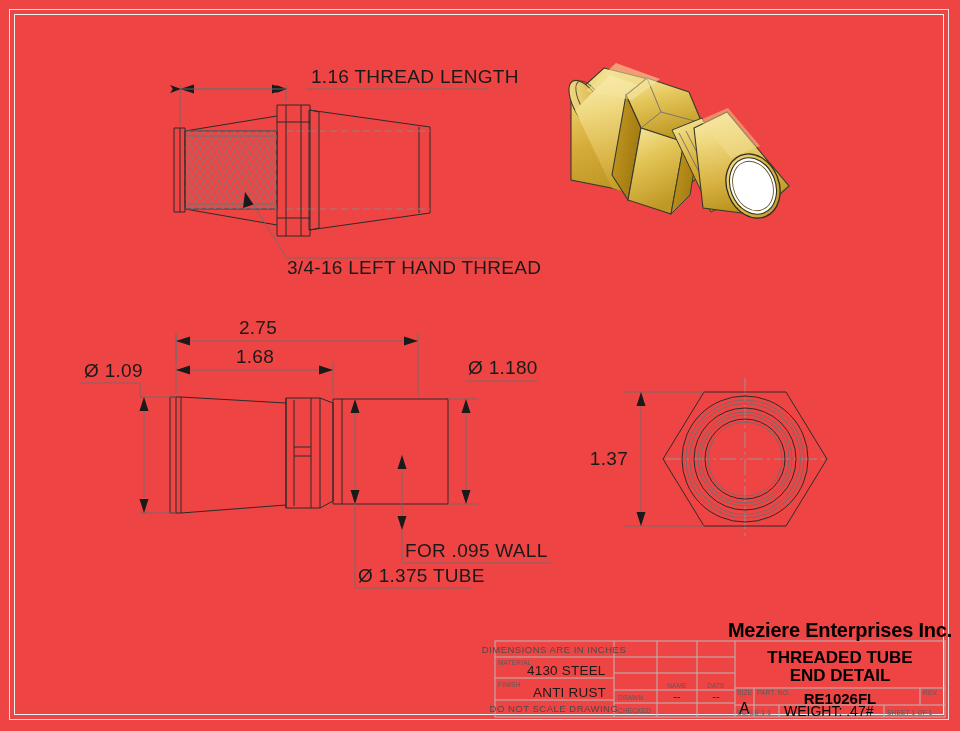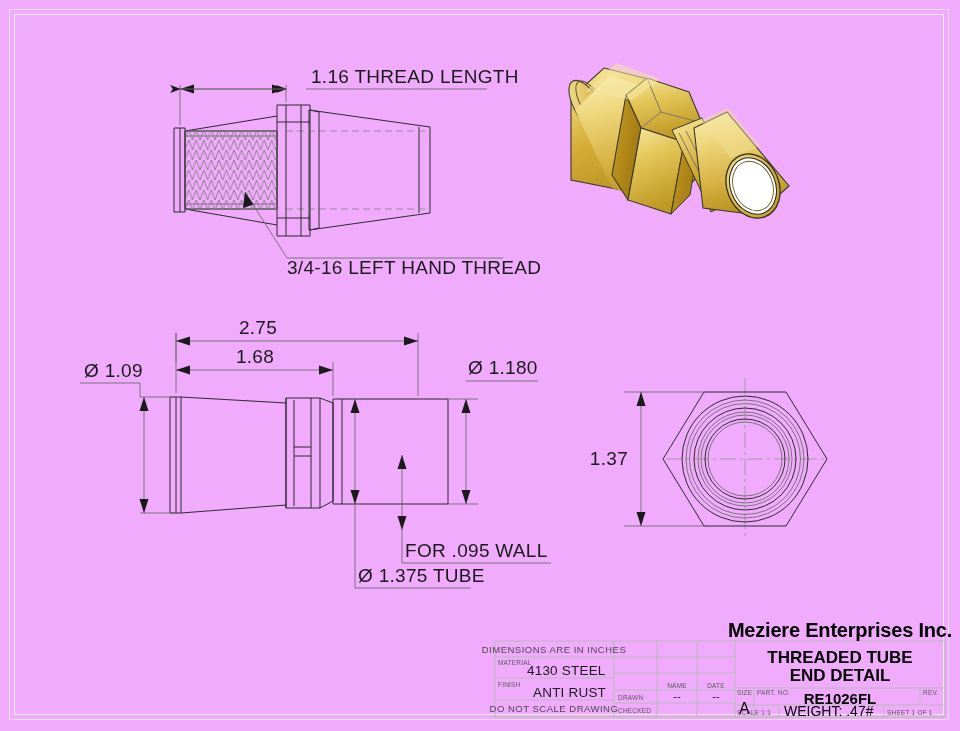--- a/index.html
+++ b/index.html
@@ -13,21 +13,21 @@
     height: 731px;
     font-family: "Liberation Sans", sans-serif;
     overflow: hidden;
     position: relative;
   }
   #sheet {
     position: absolute;
     left: 0; top: 0;
     width: 960px;
     height: 731px;
-    background: #f0abfc;
+    background: #ef4444;
   }
   
   #frame {
     position: absolute;
     left: 9px; top: 9px;
     width: 940px;
     height: 711px;
     border: 1px solid #e2e2e2;
     box-sizing: border-box;
     pointer-events: none;

